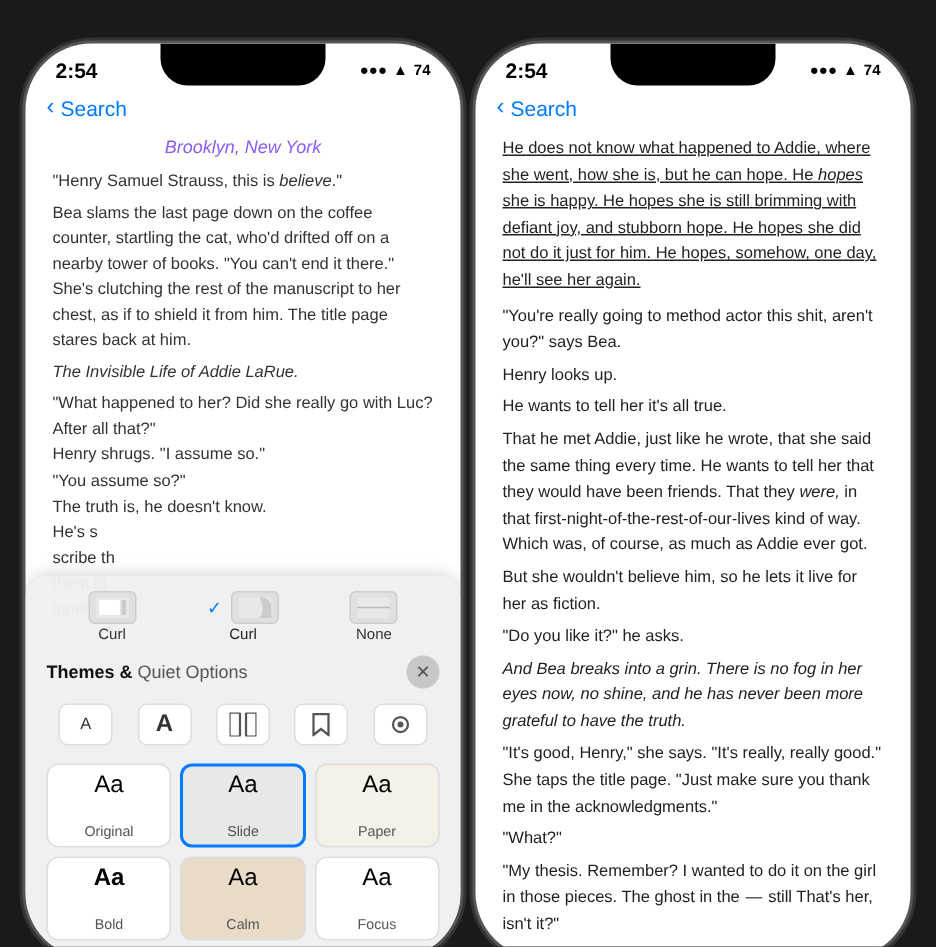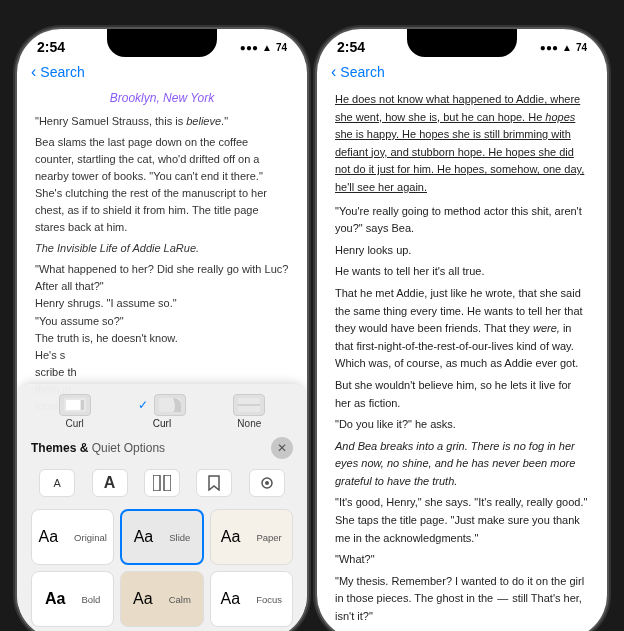--- a/index.html
+++ b/index.html
@@ -166,21 +166,21 @@
     }
     .toolbar-btn.font-small { font-size: 11px; }
     .toolbar-btn.font-large { font-size: 15px; font-weight: 600; }
     .themes-grid {
       display: grid;
       grid-template-columns: repeat(3, 1fr);
       gap: 6px;
     }
     .theme-card {
       display: flex;
-      flex-direction: row;
+      flex-direction: column;
       align-items: center;
       justify-content: center;
       height: 56px;
       border-radius: 8px;
       border: 1.5px solid #ddd;
       font-size: 11px;
       gap: 16px;
       cursor: pointer;
     }
     .theme-card.active { border-color: #007aff; border-width: 2px; }

